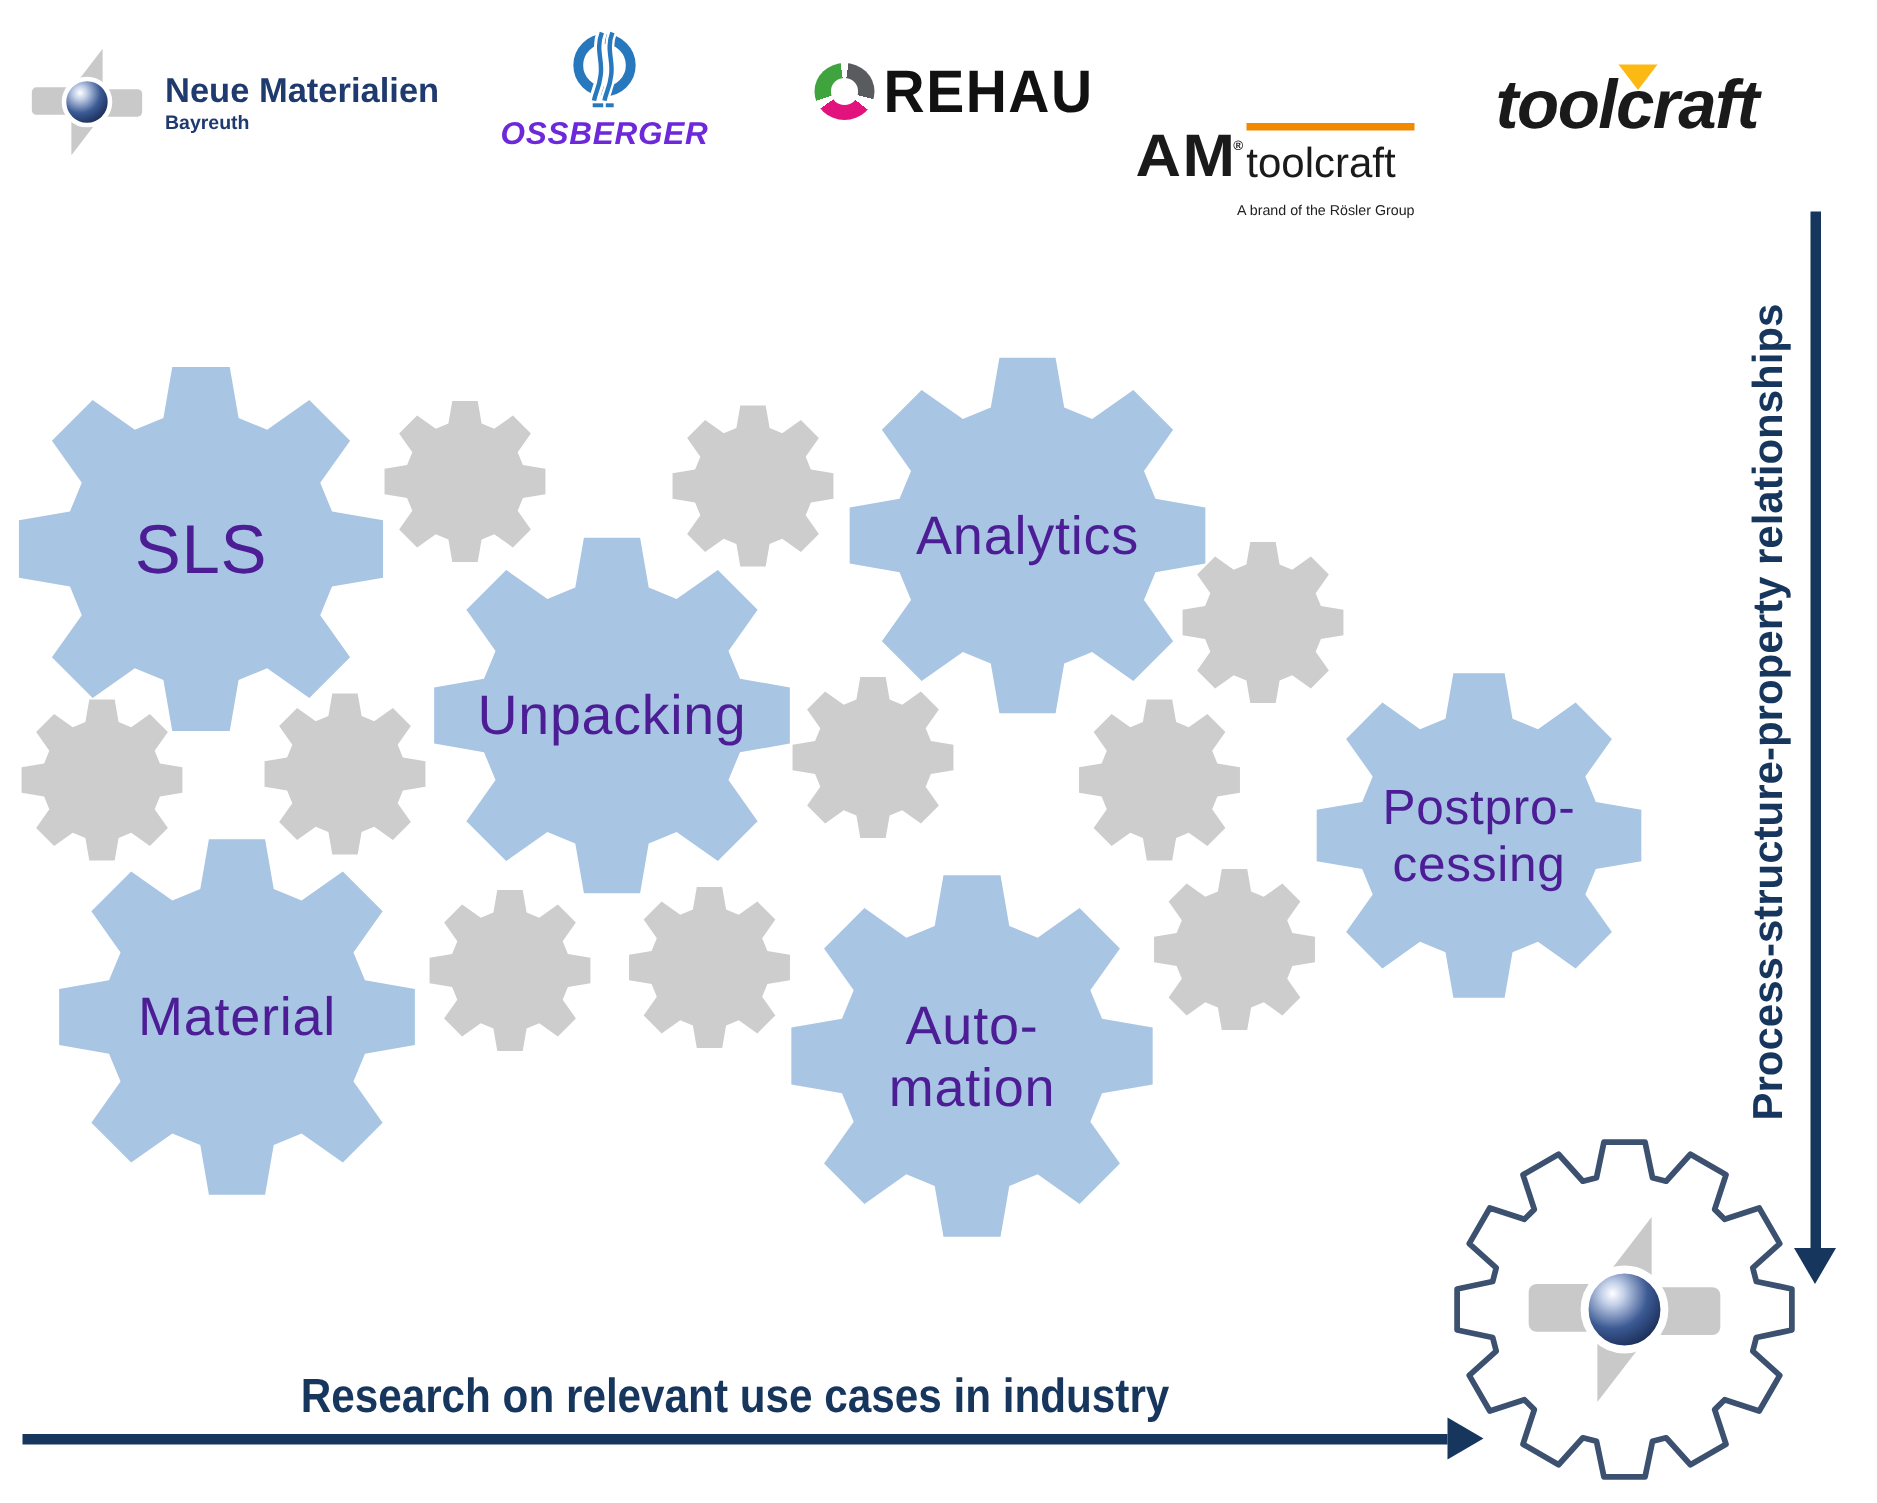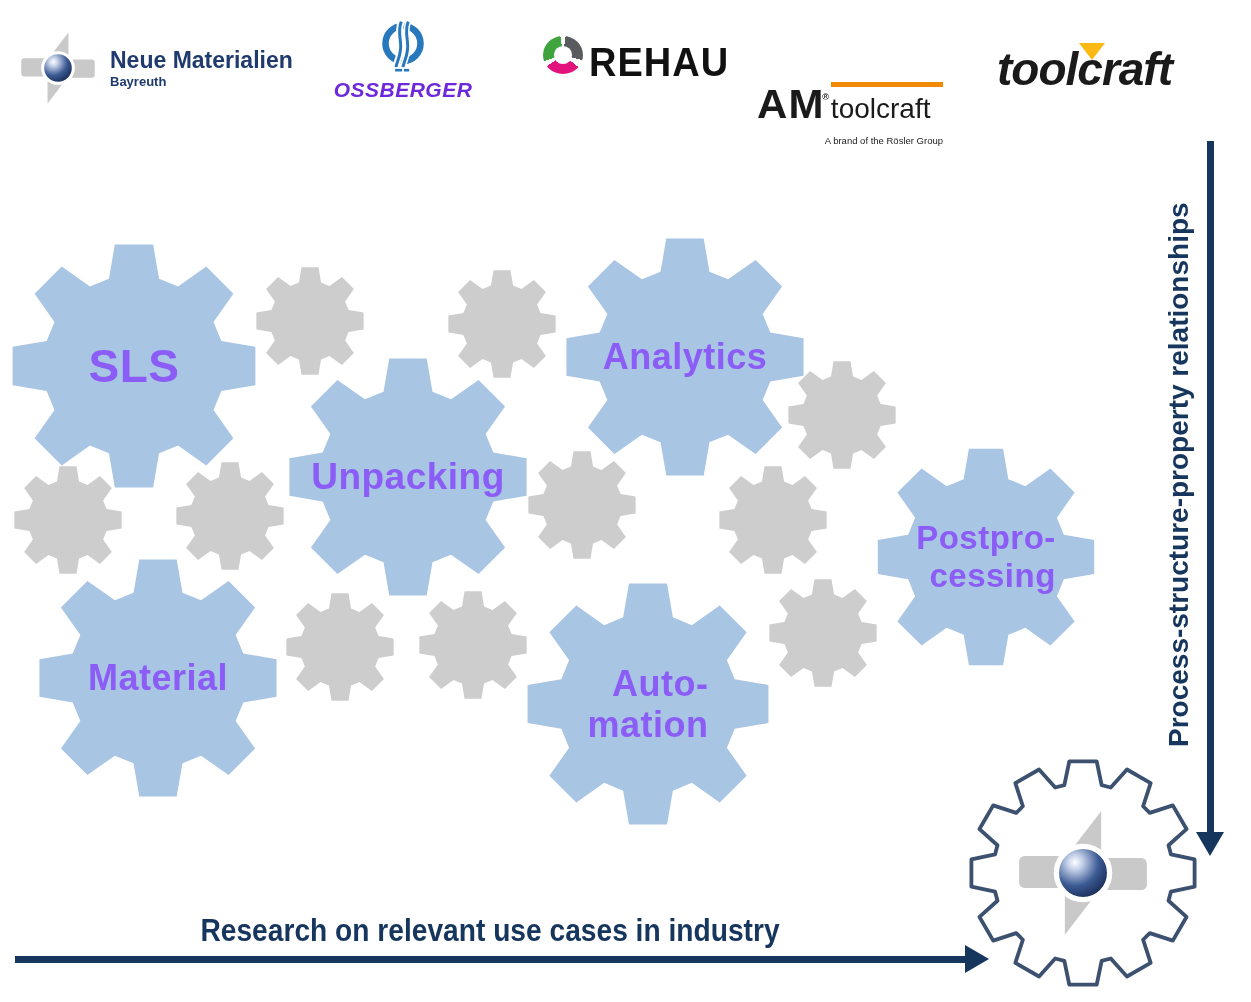--- a/index.html
+++ b/index.html
@@ -13,21 +13,21 @@
   .logo-nmb{position:absolute;left:20px;top:22px;display:flex;align-items:center;}
   .nmb-mark{width:76px;height:92px;}
   .nmb-text{margin-left:14px;color:#1f3a6e;}
   .nmb-line1{font-size:23px;font-weight:bold;letter-spacing:0px;}
   .nmb-line2{font-size:13px;font-weight:bold;margin-top:0px;}
 
   .logo-oss{position:absolute;left:330px;top:18px;width:146px;text-align:center;}
   .oss-mark{width:56px;height:58px;display:block;margin:0 auto;}
   .oss-text{font-size:21px;font-weight:bold;font-style:italic;color:#6d28d9;letter-spacing:.5px;margin-top:2px;}
 
-  .logo-rehau{position:absolute;left:543px;top:30px;display:flex;align-items:center;}
+  .logo-rehau{position:absolute;left:543px;top:30px;display:flex;align-items:flex-end;}
   .rehau-mark{position:relative;width:40px;height:38px;border-radius:50%;
     background:conic-gradient(#ffffff 0deg 8deg,#5a5b5e 8deg 105deg,#ffffff 105deg 128deg,
       #e3137e 128deg 235deg,#ffffff 235deg 252deg,#3fa43d 252deg 352deg,#ffffff 352deg 360deg);}
   .rehau-mark::after{content:"";position:absolute;left:27%;top:27%;width:46%;height:46%;
     background:#fff;border-radius:50%;}
   .rehau-text{font-size:38px;font-weight:bold;color:#111;letter-spacing:1px;margin-left:6px;
     transform:scaleY(1.05);transform-origin:top left;line-height:1;margin-top:12px;}
 
   .logo-am{position:absolute;left:757px;top:40px;width:186px;color:#1a1a1a;}
   .am-row{display:flex;align-items:flex-end;margin-top:44px;}
@@ -40,21 +40,21 @@
   .logo-toolcraft{position:absolute;left:997px;top:46px;}
   .tc-text{font-size:46px;font-weight:bold;font-style:italic;color:#1a1a1a;letter-spacing:-1px;line-height:1;}
   .tc-triangle{position:absolute;left:82px;top:-3px;width:0;height:0;z-index:2;
     border-left:13px solid transparent;border-right:13px solid transparent;border-top:17px solid #fcb813;}
 
   
   .gear{position:absolute;display:flex;align-items:center;justify-content:center;}
   .gear svg{position:absolute;left:0;top:0;width:100%;height:100%;}
   .fill-blue{fill:#a8c5e3;}
   .fill-gray{fill:#cdcdcd;}
-  .gear-label{position:relative;z-index:1;color:#8b5cf6;font-weight:bold;text-align:right;
+  .gear-label{position:relative;z-index:1;color:#4c1d95;font-weight:normal;text-align:center;
     white-space:pre-line;line-height:1.15;letter-spacing:.5px;}
 
   
   .outline-gear{position:absolute;left:965px;top:755px;width:236px;height:236px;
     display:flex;align-items:center;justify-content:center;}
   .outline-gear .ring{position:absolute;left:0;top:0;width:100%;height:100%;}
   .outline-use{fill:#ffffff;stroke:#3c5070;stroke-width:3.4;stroke-linejoin:round;}
   .outline-gear .nmb-center{position:relative;width:132px;height:132px;z-index:1;}
 
   

